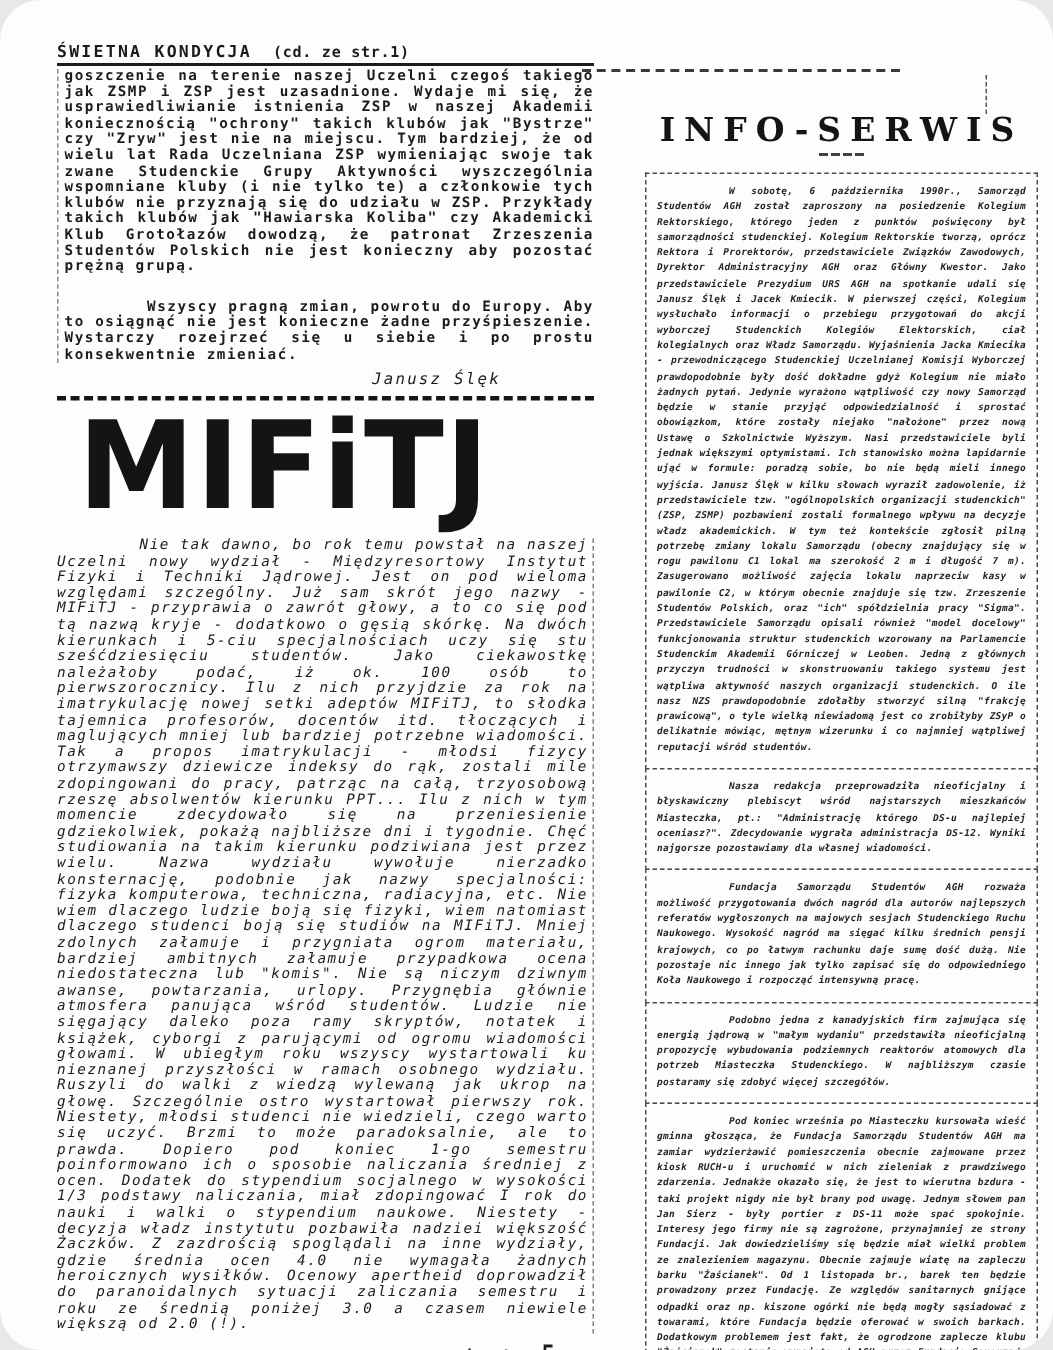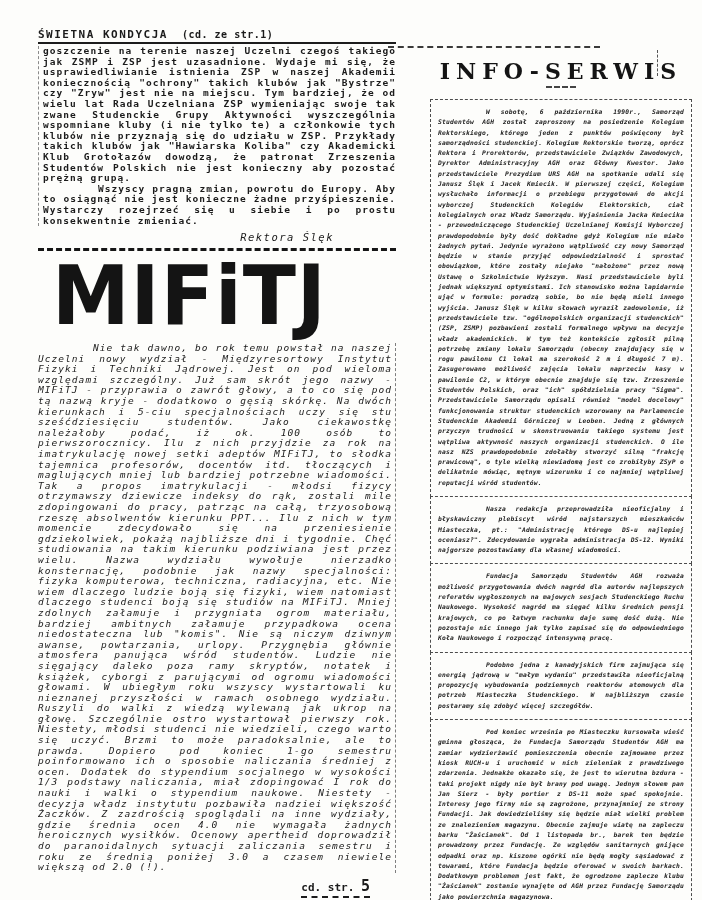--- a/index.html
+++ b/index.html
@@ -3,40 +3,41 @@
 <meta charset="utf-8">
 <style>
   html,body{margin:0;padding:0;background:#e8e8e6;}
   .page{
     position:relative;
     width:702px;height:900px;
     background:#fdfdfb;
     overflow:hidden;
     font-family:"DejaVu Sans Mono", monospace;
     color:#1b1b1b;
+    border-radius:27px;
   }
   
   .left-col{position:absolute;left:38px;top:28px;width:358px;}
   .kondycja-header{
     font-weight:bold;font-size:11px;letter-spacing:1.5px;
     border-bottom:2px solid #1c1c1c;
     padding-bottom:1px;white-space:nowrap;
   }
   .kondycja-header .cont{font-weight:bold;font-size:10px;letter-spacing:0.5px;margin-left:14px;}
   .article1{
     margin-top:2px;
     border-left:1px dashed #8a8a8a;
     padding-left:4px;
     font-weight:bold;
   }
   .body-text{
     font-size:9.5px;line-height:10.6px;letter-spacing:1.05px;
     text-align:justify;margin:0;
   }
-  .p2-indent{text-indent:55px;margin-top:0;}
+  .p2-indent{text-indent:55px;margin-top:16px;}
   .signature{
     margin-top:5px;text-align:right;padding-right:62px;
     font-size:10.5px;font-style:italic;letter-spacing:1.5px;
   }
   .divider{
     margin-top:5px;border-top:3px dashed #161616;height:0;
   }
   .headline{
     margin:0 0 0 14px;
     font-family:"DejaVu Sans", sans-serif;
@@ -65,21 +66,21 @@
     border-top:2px dashed #3a3a3a;height:0;
   }
   .edge-tick{
     position:absolute;left:657px;top:50px;height:26px;
     border-left:1px dashed #555;width:0;
   }
   .right-col{position:absolute;left:430px;top:58px;width:262px;}
   .info-title{
     font-family:"DejaVu Serif", serif;
     font-weight:bold;font-size:22px;letter-spacing:6px;
-    text-align:center;color:#141414;margin:0 0 2px 0;
+    text-align:center;color:#141414;margin:16px 0 2px 0;
   }
   .title-dashes{
     width:30px;margin:2px auto 12px auto;
     border-top:2px dashed #444;height:0;
   }
   .news-box{
     border:1px dashed #4c4c4c;
     padding:7px 7px 8px 7px;
     margin-top:-1px;
     background:#fdfdfb;
@@ -100,21 +101,21 @@
 
     <div class="kondycja-header">
       <span>ŚWIETNA KONDYCJA</span><span class="cont">(cd. ze str.1)</span>
     </div>
 
     <div class="article1">
       <p class="body-text">goszczenie na terenie naszej Uczelni czegoś takiego jak ZSMP i ZSP jest uzasadnione. Wydaje mi się, że usprawiedliwianie istnienia ZSP w naszej Akademii koniecznością "ochrony" takich klubów jak "Bystrze" czy "Zryw" jest nie na miejscu. Tym bardziej, że od wielu lat Rada Uczelniana ZSP wymieniając swoje tak zwane Studenckie Grupy Aktywności wyszczególnia wspomniane kluby (i nie tylko te) a członkowie tych klubów nie przyznają się do udziału w ZSP. Przykłady takich klubów jak "Hawiarska Koliba" czy Akademicki Klub Grotołazów dowodzą, że patronat Zrzeszenia Studentów Polskich nie jest konieczny aby pozostać prężną grupą.</p>
       <p class="body-text p2-indent">Wszyscy pragną zmian, powrotu do Europy. Aby to osiągnąć nie jest konieczne żadne przyśpieszenie. Wystarczy rozejrzeć się u siebie i po prostu konsekwentnie zmieniać.</p>
     </div>
 
-    <div class="signature">Rektora Ślęk</div>
+    <div class="signature">Janusz Ślęk</div>
 
     <div class="divider"></div>
 
     <div class="headline">MIFiTJ</div>
 
     <div class="article2">
       <p class="body-text">Nie tak dawno, bo rok temu powstał na naszej Uczelni nowy wydział - Międzyresortowy Instytut Fizyki i Techniki Jądrowej. Jest on pod wieloma względami szczególny. Już sam skrót jego nazwy - MIFiTJ - przyprawia o zawrót głowy, a to co się pod tą nazwą kryje - dodatkowo o gęsią skórkę. Na dwóch kierunkach i 5-ciu specjalnościach uczy się stu sześćdziesięciu studentów. Jako ciekawostkę należałoby podać, iż ok. 100 osób to pierwszorocznicy. Ilu z nich przyjdzie za rok na imatrykulację nowej setki adeptów MIFiTJ, to słodka tajemnica profesorów, docentów itd. tłoczących i maglujących mniej lub bardziej potrzebne wiadomości. Tak a propos imatrykulacji - młodsi fizycy otrzymawszy dziewicze indeksy do rąk, zostali mile zdopingowani do pracy, patrząc na całą, trzyosobową rzeszę absolwentów kierunku PPT... Ilu z nich w tym momencie zdecydowało się na przeniesienie gdziekolwiek, pokażą najbliższe dni i tygodnie. Chęć studiowania na takim kierunku podziwiana jest przez wielu. Nazwa wydziału wywołuje nierzadko konsternację, podobnie jak nazwy specjalności: fizyka komputerowa, techniczna, radiacyjna, etc. Nie wiem dlaczego ludzie boją się fizyki, wiem natomiast dlaczego studenci boją się studiów na MIFiTJ. Mniej zdolnych załamuje i przygniata ogrom materiału, bardziej ambitnych załamuje przypadkowa ocena niedostateczna lub "komis". Nie są niczym dziwnym awanse, powtarzania, urlopy. Przygnębia głównie atmosfera panująca wśród studentów. Ludzie nie sięgający daleko poza ramy skryptów, notatek i książek, cyborgi z parującymi od ogromu wiadomości głowami. W ubiegłym roku wszyscy wystartowali ku nieznanej przyszłości w ramach osobnego wydziału. Ruszyli do walki z wiedzą wylewaną jak ukrop na głowę. Szczególnie ostro wystartował pierwszy rok. Niestety, młodsi studenci nie wiedzieli, czego warto się uczyć. Brzmi to może paradoksalnie, ale to prawda. Dopiero pod koniec 1-go semestru poinformowano ich o sposobie naliczania średniej z ocen. Dodatek do stypendium socjalnego w wysokości 1/3 podstawy naliczania, miał zdopingować I rok do nauki i walki o stypendium naukowe. Niestety - decyzja władz instytutu pozbawiła nadziei większość Żaczków. Z zazdrością spoglądali na inne wydziały, gdzie średnia ocen 4.0 nie wymagała żadnych heroicznych wysiłków. Ocenowy apertheid doprowadził do paranoidalnych sytuacji zaliczania semestru i roku ze średnią poniżej 3.0 a czasem niewiele większą od 2.0 (!).</p>
     </div>
 
     <div class="cd-note">

